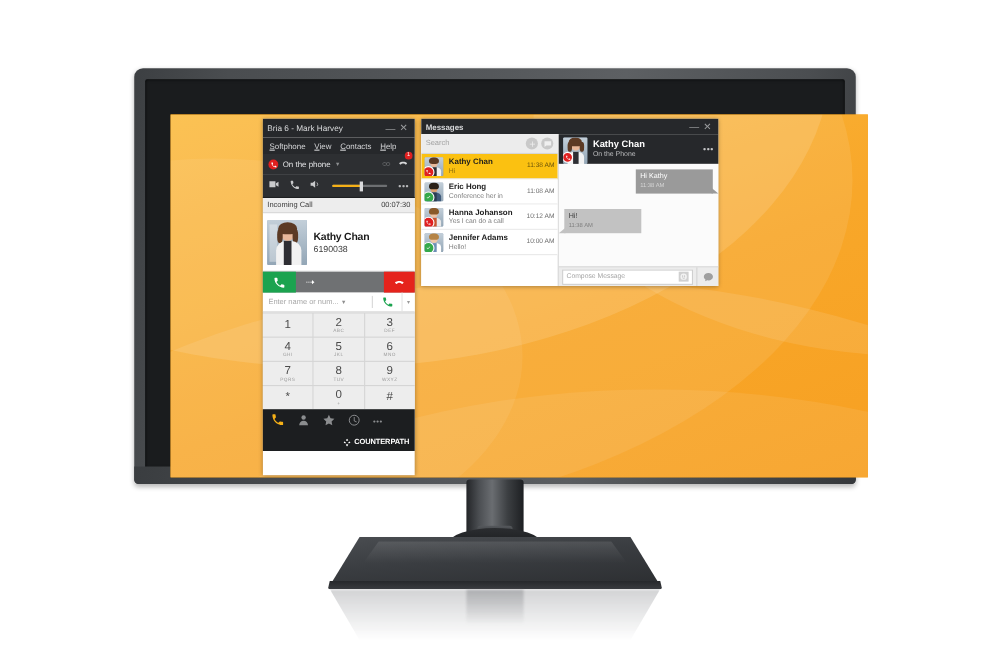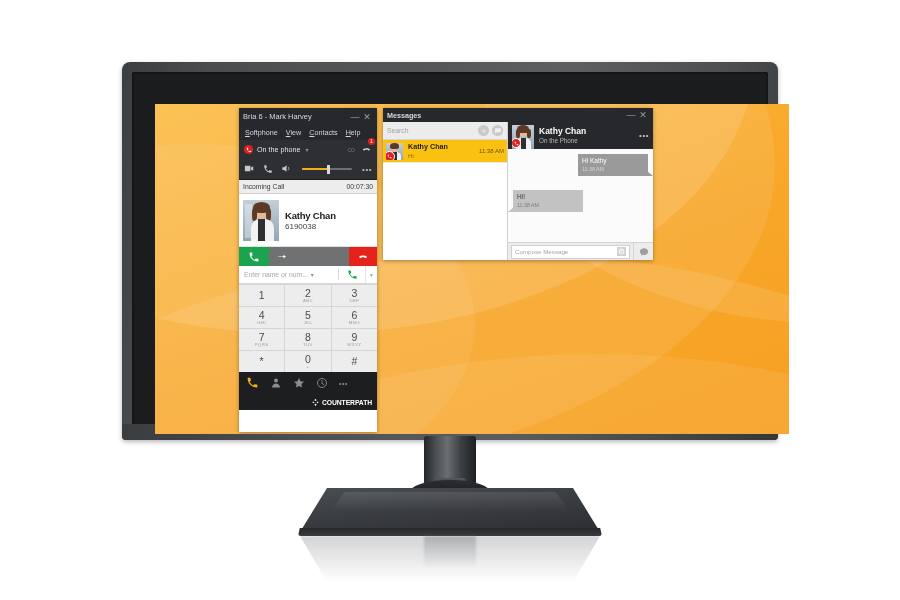--- a/index.html
+++ b/index.html
@@ -447,20 +447,77 @@
                         <path d="M6.6 10.8c1.4 2.8 3.8 5.2 6.6 6.6l2.2-2.2c.3-.3.7-.4 1-.2 1.2.4 2.4.6 3.6.6.6 0 1 .4 1 1V20c0 .6-.4 1-1 1C10.6 21 3 13.4 3 4c0-.6.4-1 1-1h3.4c.6 0 1 .4 1 1 0 1.3.2 2.5.6 3.6.1.3 0 .7-.2 1l-2.2 2.2z"></path>
                       </svg>
                     </span>
                   </span>
                   <span class="cinfo">
                     <div class="cn">Kathy Chan</div>
                     <div class="cm">Hi</div>
                   </span>
                   <span class="ctime">11:38 AM</span>
                 </div>
+                <div class="crow">
+                  <span class="av">
+                    <span class="ci" style="left:0;top:0;width:17px;height:17px;background:linear-gradient(180deg,#c3cfd9,#93a6b6);"></span>
+                    <span class="ci face" style="left:5px;top:1px;width:7px;height:8px;background:#d9a071;"></span>
+                    <span class="ci" style="left:4px;top:0;width:9px;height:6px;background:#2b2118;border-radius:50% 50% 35% 35%;"></span>
+                    <span class="ci torso" style="left:2px;top:9px;width:13px;height:9px;background:#3f5a7a;"></span>
+                    <span class="ci" style="left:7px;top:9px;width:4px;height:9px;background:#2b3d52;"></span>
+                    <span class="pdot pd-ok">
+                      <svg viewBox="0 0 24 24">
+                        <path d="M9.5 17L4 11.5l1.6-1.6 3.9 3.9 8.9-8.9L20 6.5z"></path>
+                      </svg>
+                    </span>
+                  </span>
+                  <span class="cinfo">
+                    <div class="cn">Eric Hong</div>
+                    <div class="cm">Conference her in</div>
+                  </span>
+                  <span class="ctime">11:08 AM</span>
+                </div>
+                <div class="crow">
+                  <span class="av">
+                    <span class="ci" style="left:0;top:0;width:17px;height:17px;background:linear-gradient(180deg,#c3cfd9,#93a6b6);"></span>
+                    <span class="ci face" style="left:5px;top:1px;width:7px;height:8px;background:#eec3a4;"></span>
+                    <span class="ci" style="left:4px;top:0;width:9px;height:6px;background:#8a5a2a;border-radius:50% 50% 35% 35%;"></span>
+                    <span class="ci torso" style="left:2px;top:9px;width:13px;height:9px;background:#e8e8e8;"></span>
+                    <span class="ci" style="left:7px;top:9px;width:4px;height:9px;background:#c9542f;"></span>
+                    <span class="pdot pd-busy">
+                      <svg viewBox="0 0 24 24">
+                        <path d="M6.6 10.8c1.4 2.8 3.8 5.2 6.6 6.6l2.2-2.2c.3-.3.7-.4 1-.2 1.2.4 2.4.6 3.6.6.6 0 1 .4 1 1V20c0 .6-.4 1-1 1C10.6 21 3 13.4 3 4c0-.6.4-1 1-1h3.4c.6 0 1 .4 1 1 0 1.3.2 2.5.6 3.6.1.3 0 .7-.2 1l-2.2 2.2z"></path>
+                      </svg>
+                    </span>
+                  </span>
+                  <span class="cinfo">
+                    <div class="cn">Hanna Johanson</div>
+                    <div class="cm">Yes I can do a call</div>
+                  </span>
+                  <span class="ctime">10:12 AM</span>
+                </div>
+                <div class="crow">
+                  <span class="av">
+                    <span class="ci" style="left:0;top:0;width:17px;height:17px;background:linear-gradient(180deg,#c3cfd9,#93a6b6);"></span>
+                    <span class="ci face" style="left:5px;top:1px;width:7px;height:8px;background:#f0c7a8;"></span>
+                    <span class="ci" style="left:4px;top:0;width:9px;height:6px;background:#b58446;border-radius:50% 50% 35% 35%;"></span>
+                    <span class="ci torso" style="left:2px;top:9px;width:13px;height:9px;background:#ffffff;"></span>
+                    <span class="ci" style="left:7px;top:9px;width:4px;height:9px;background:#6d8fb5;"></span>
+                    <span class="pdot pd-ok">
+                      <svg viewBox="0 0 24 24">
+                        <path d="M9.5 17L4 11.5l1.6-1.6 3.9 3.9 8.9-8.9L20 6.5z"></path>
+                      </svg>
+                    </span>
+                  </span>
+                  <span class="cinfo">
+                    <div class="cn">Jennifer Adams</div>
+                    <div class="cm">Hello!</div>
+                  </span>
+                  <span class="ctime">10:00 AM</span>
+                </div>
               </div>
           </div>
 
           <div class="mright">
             <div class="chead">
               <span class="hav">
                 <span class="ci" style="left:0;top:0;width:22px;height:24px;background:linear-gradient(180deg,#c3cfd9,#93a6b6);"></span>
                 <span class="ci face" style="left:7px;top:2px;width:9px;height:10px;background:#e8b89a;"></span>
                 <span class="ci" style="left:5px;top:0px;width:12px;height:8px;background:#5c3a24;border-radius:50% 50% 35% 35%;"></span>
                 <span class="ci" style="left:4px;top:4px;width:4px;height:9px;background:#5c3a24;border-radius:40%;"></span>

